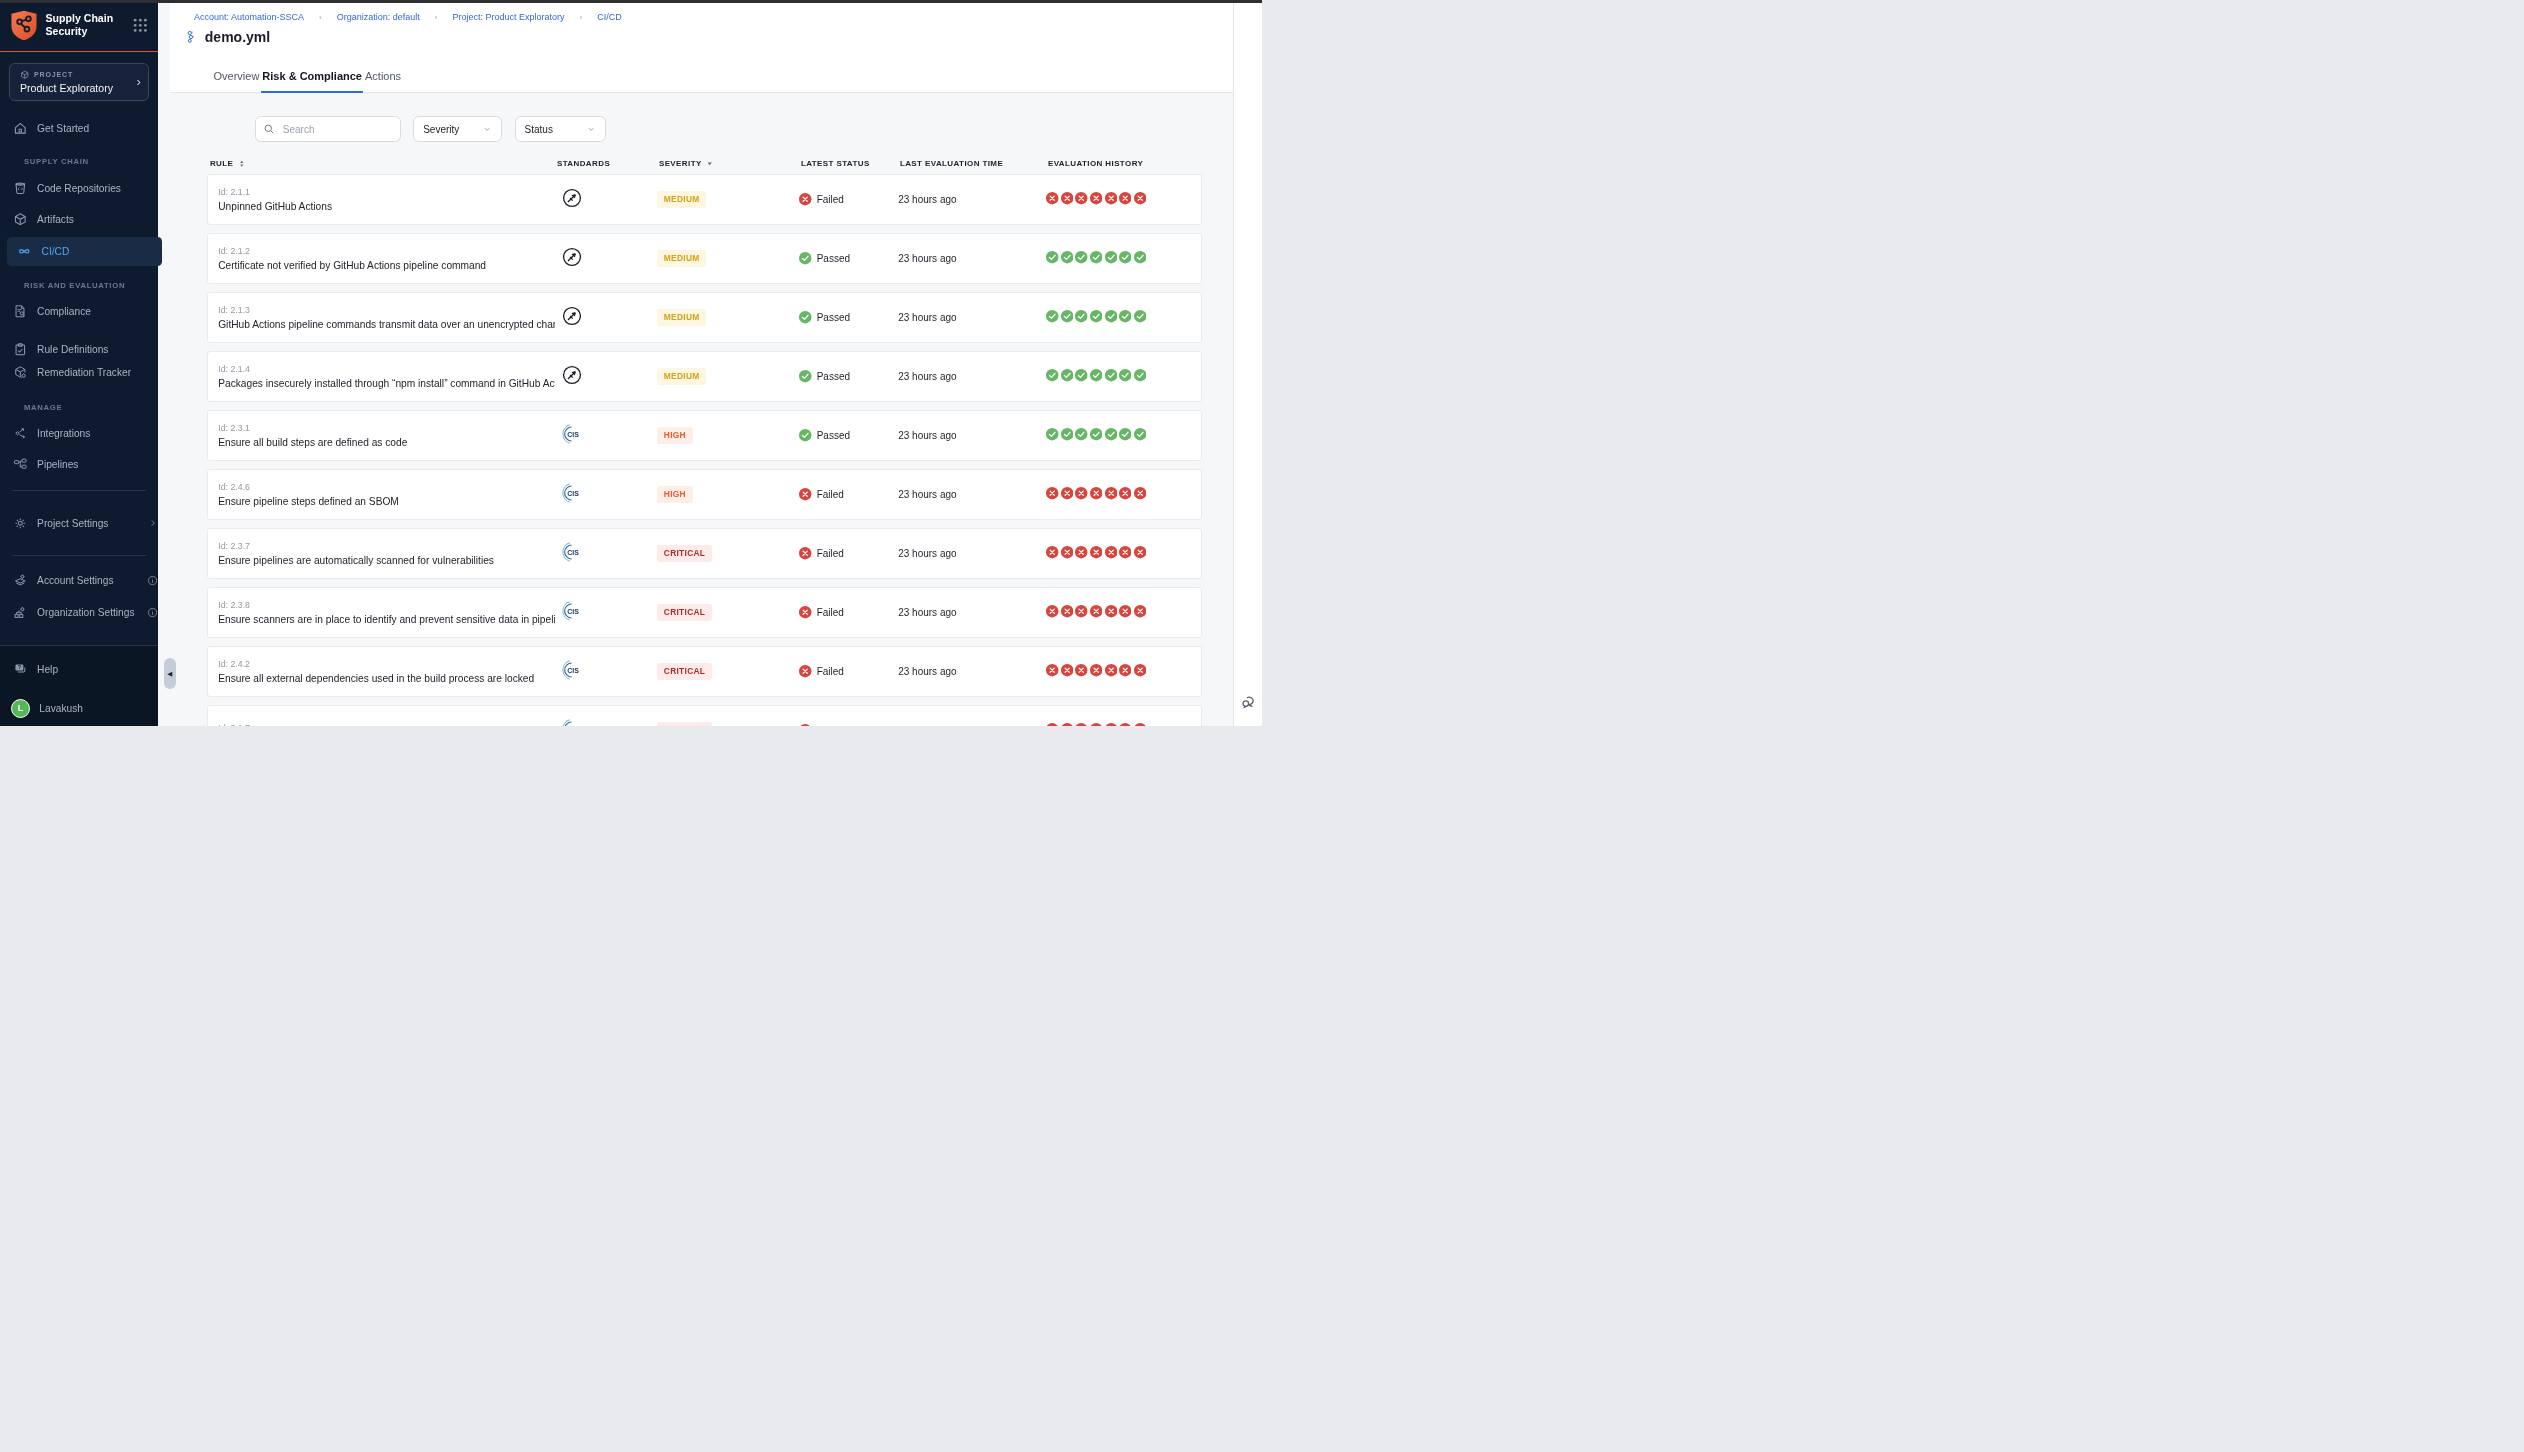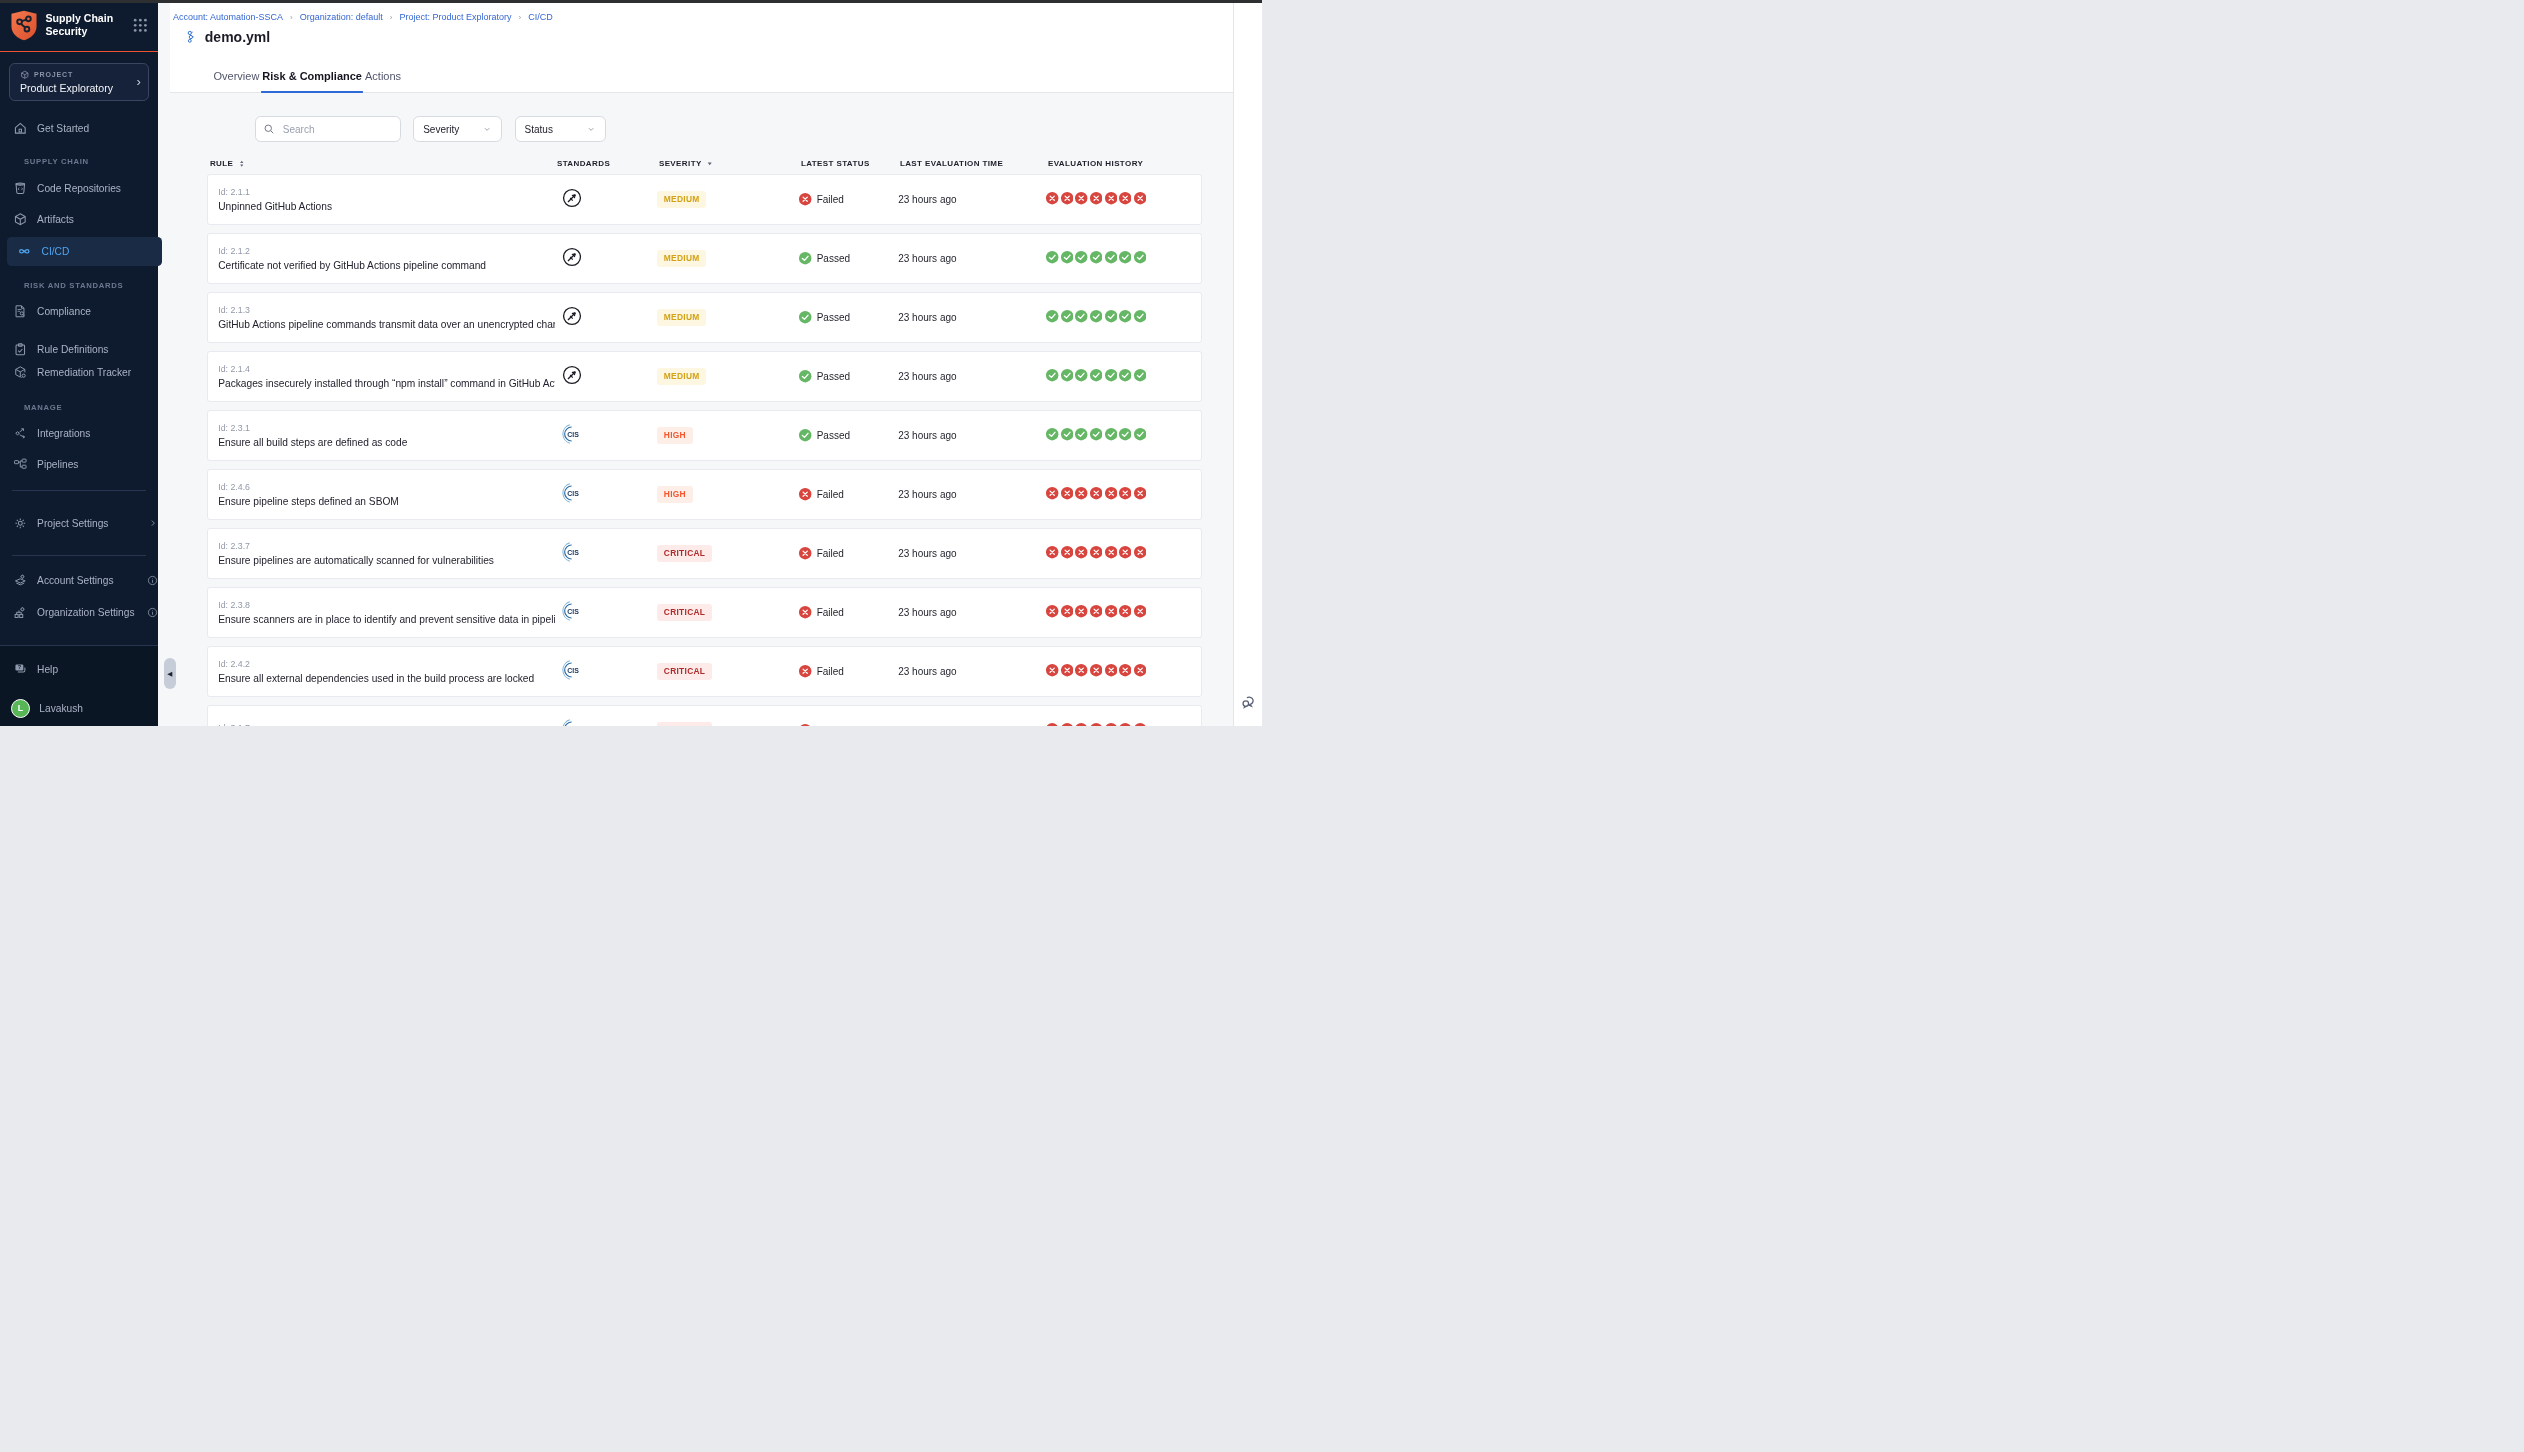--- a/index.html
+++ b/index.html
@@ -32,21 +32,21 @@
   .sb-divider { position:absolute; left:11.7px; right:11.7px; height:0.7px; background:#283550; }
   .nav-item .trail { margin-left:auto; margin-right:11.7px; color:#8f99ad; display:flex; align-items:center; }
   .sb-bottom { position:absolute; left:0; right:0; top:642px; bottom:0; background:#0b1625; border-top:0.7px solid #27344e; }
   .sb-bottom .nav-item { position:absolute; }
   .avatar { width:19px; height:19px; border-radius:50%; background:#57b757; border:1.5px solid #ffffff; color:#fff; font-size:8.8px; font-weight:bold; display:flex; align-items:center; justify-content:center; flex:0 0 auto; margin-left:-2.2px; }
   .collapse-handle { position:absolute; top:658px; left:164px; width:11.7px; height:31px; background:#c7ccd9; border-radius:7.3px; z-index:55; display:flex; align-items:center; justify-content:center; color:#1c2230; font-size:6.6px; cursor:pointer; }
 
   
   .main { position:absolute; top:2.9px; left:170px; right:29px; bottom:0; }
   .topband { position:relative; background:#ffffff; height:90px; border-bottom:0.7px solid #e4e6ea; }
-  .breadcrumb { position:absolute; top:9.5px; left:3px; font-size:9px; color:#9aa0ad; display:flex; align-items:center; gap:7px; white-space:nowrap; }
+  .breadcrumb { position:absolute; top:9.5px; left:24px; font-size:9px; color:#9aa0ad; display:flex; align-items:center; gap:15px; white-space:nowrap; }
   .breadcrumb a { color:#3567d3; text-decoration:none; cursor:pointer; }
   .crumb-sep { color:#9aa0ad; font-size:8px; }
   .title-row { position:absolute; top:26px; left:16px; display:flex; align-items:center; gap:5.8px; }
   .pipe-icon { width:13px; height:13px; color:#2f6fd0; }
   .page-title { font-size:14px; font-weight:bold; color:#1b1c26; }
   .tabs { position:absolute; bottom:-0.7px; left:42px; display:flex; }
   .tab { font-size:11px; color:#52566a; padding:7.3px 1.5px 8.8px; cursor:pointer; border-bottom:2.2px solid transparent; }
   .tab.active { color:#14151e; font-weight:bold; border-bottom-color:#2f6bd8; border-radius:0.7px; }
 
   .content { position:relative; padding:23.4px 0 0 37px; }
@@ -161,21 +161,21 @@
       <span>Artifacts</span>
     </div>
 
     <div class="nav-item active" style="top:234px">
       <svg class="nicon" viewBox="0 0 24 24" fill="none" stroke="currentColor" stroke-width="2">
           <path d="M7.2 9.2 C3.4 9.2 3.4 14.8 7.2 14.8 C11 14.8 13 9.2 16.8 9.2 C20.6 9.2 20.6 14.8 16.8 14.8 C13 14.8 11 9.2 7.2 9.2 Z"></path>
         </svg>
       <span>CI/CD</span>
     </div>
 
-    <div class="nav-section" style="top:278px">RISK AND STANDARDS</div>
+    <div class="nav-section" style="top:278px">RISK AND EVALUATION</div>
 
     <div class="nav-item" style="top:294px">
       <svg class="nicon" viewBox="0 0 24 24" fill="none" stroke="currentColor" stroke-width="1.6">
           <path d="M5 3 H14 L18 7 V21 H5 Z M14 3 V7 H18"></path>
           <path d="M7.5 9 H14 M7.5 12 H12" stroke-width="1.4"></path>
           <circle cx="14.5" cy="15.5" r="2.6"></circle>
           <path d="M16.4 17.4 L18.6 19.6"></path>
         </svg>
       <span>Compliance</span>
     </div>

